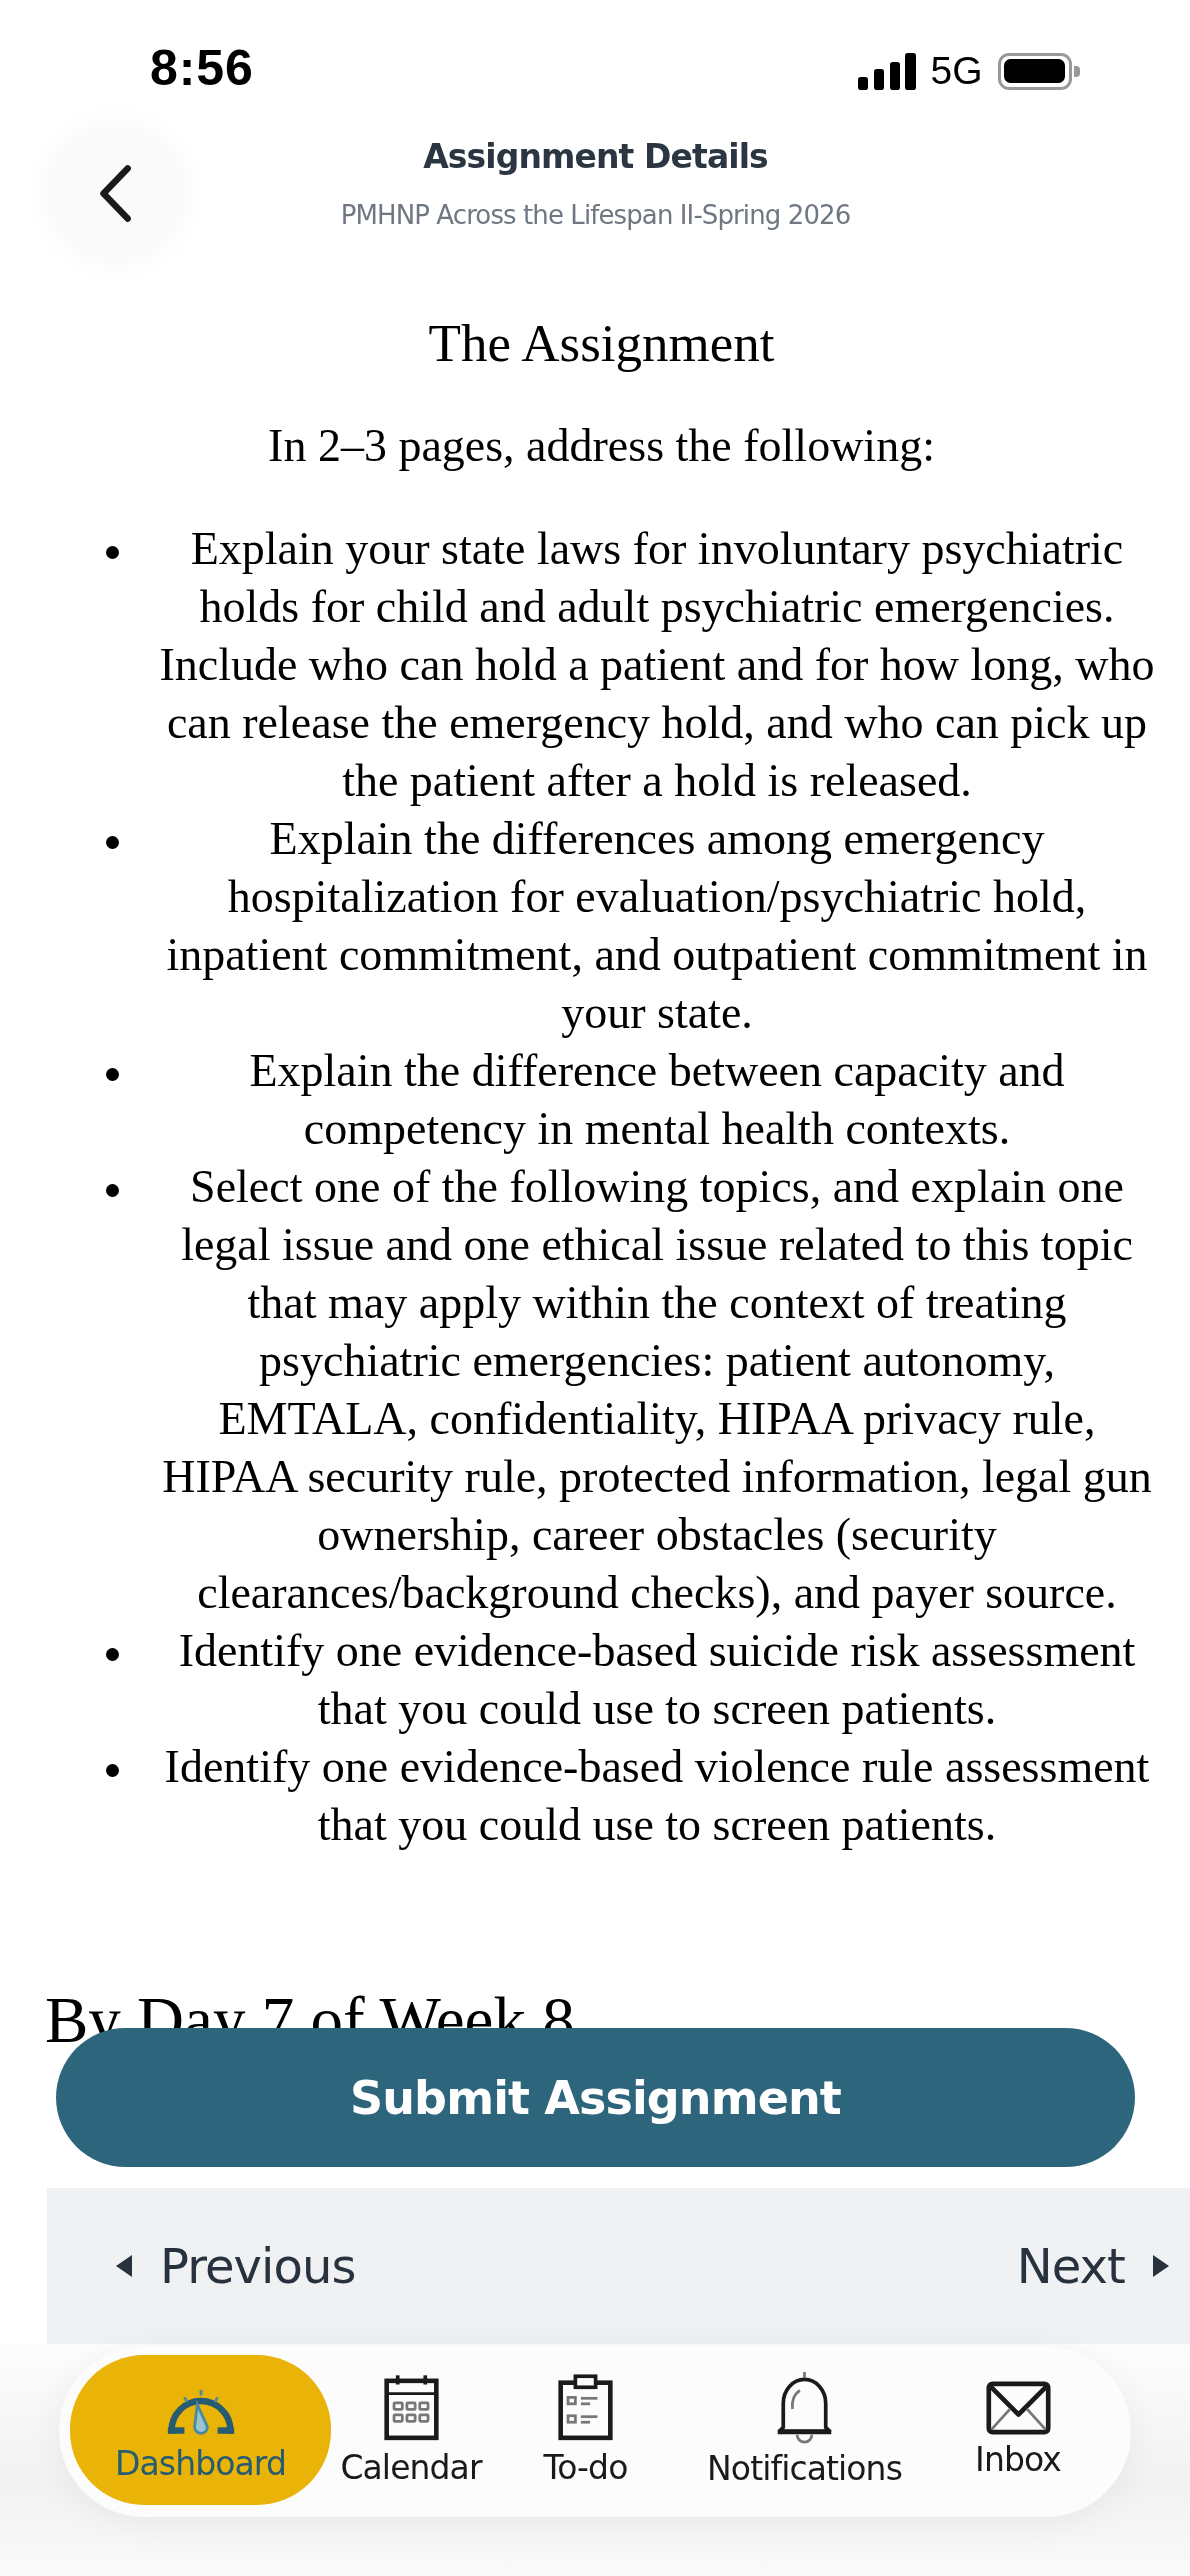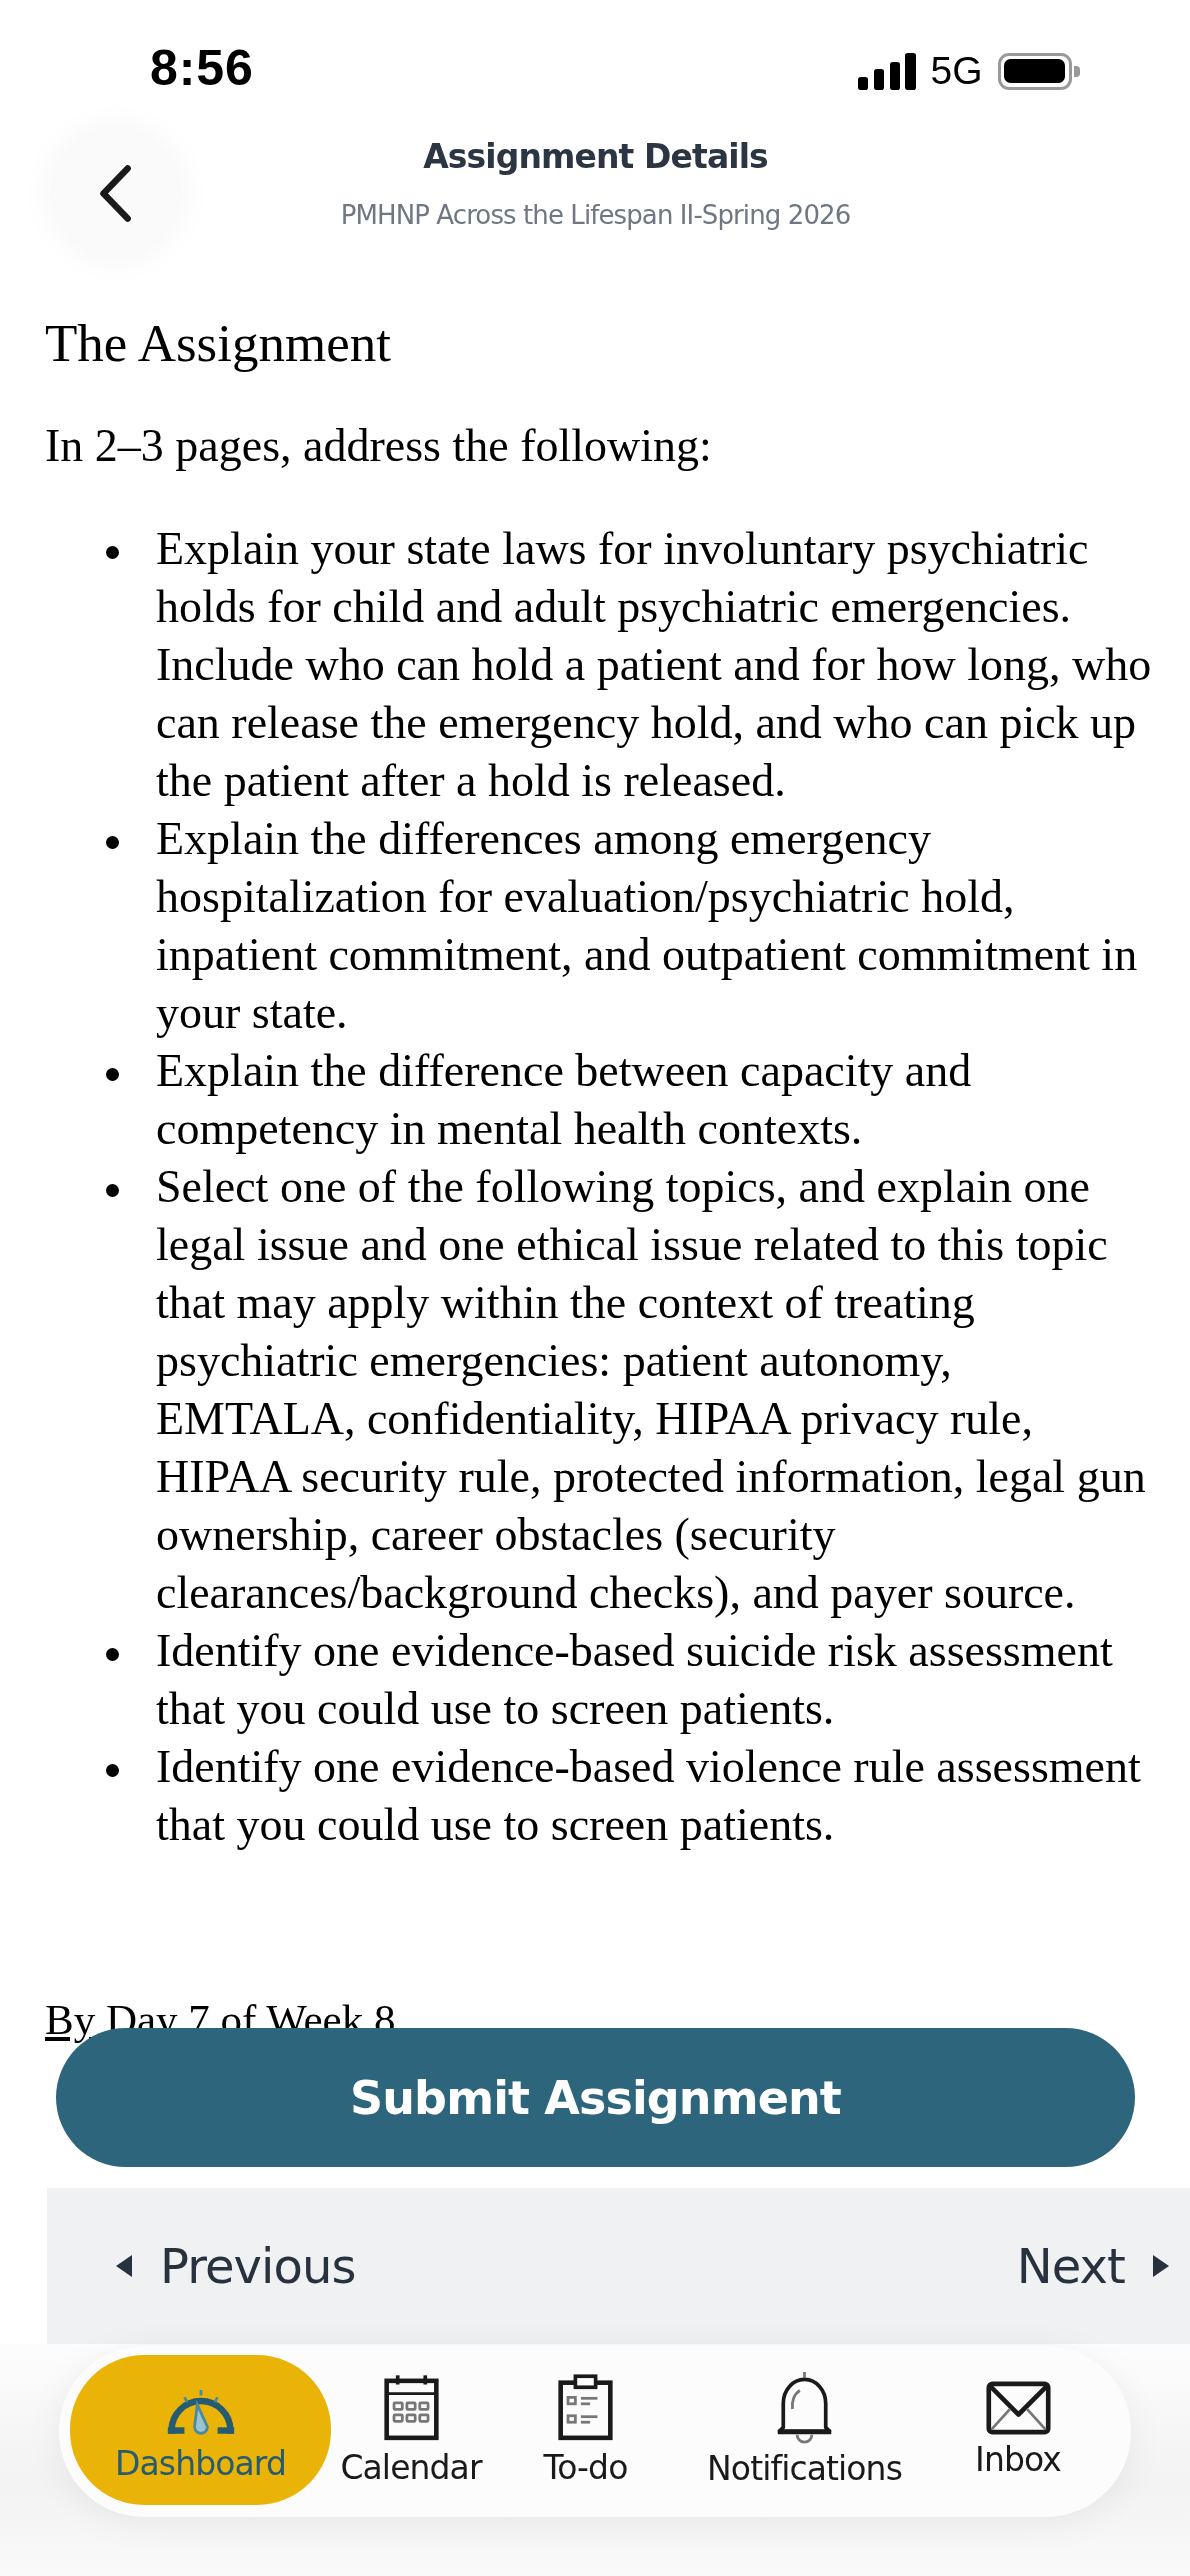--- a/index.html
+++ b/index.html
@@ -16,27 +16,27 @@
   .battery { position: relative; width: 74px; height: 37px; border: 3.7px solid #999; border-radius: 11px; padding: 3.7px; }
   .battery .fill { width: 100%; height: 100%; background: #000; border-radius: 6.5px; }
   .battery .nub { position: absolute; right: -11px; top: 10.2px; width: 5.6px; height: 11px; background: #999; border-radius: 0 3.7px 3.7px 0; }
 
   
   .back-btn { position: absolute; left: 54px; top: 131px; width: 124px; height: 124px; border-radius: 50%; background: #fafafa; box-shadow: 0 0 37px rgba(0,0,0,0.06); display: flex; align-items: center; justify-content: center; cursor: pointer; }
   .header-title { position: absolute; left: 0; width: 1191px; top: 137px; text-align: center; font-size: 33px; font-weight: 700; color: #2b3642; font-family: "DejaVu Sans", sans-serif; letter-spacing: -0.9px; }
   .header-sub { position: absolute; left: 0; width: 1191px; top: 200px; text-align: center; font-size: 26px; color: #6f7782; font-family: "DejaVu Sans", sans-serif; letter-spacing: -0.9px; }
 
   
-  .content { position: absolute; left: 45px; top: 306px; width: 1113px; font-family: "Liberation Serif", serif; color: #000; }
+  .content { position: absolute; left: 45px; top: 306px; width: 1113px; font-family: "Liberation Serif", serif; color: #000; text-align: center; }
   .content h2 { font-size: 53px; font-weight: 400; line-height: 74px; }
   .content .intro { font-size: 46px; line-height: 58px; margin-top: 37px; }
   .content ul { list-style: none; margin-top: 45px; }
   .content li { position: relative; padding-left: 111px; font-size: 46px; line-height: 58px; }
   .content li .bullet { position: absolute; left: 61px; top: 26px; width: 13px; height: 13px; border-radius: 50%; background: #000; }
-  .content .due { position: absolute; top: 1677px; left: 0; font-size: 43px; line-height: 74px; white-space: nowrap; text-decoration: underline; }
+  .content .due { position: absolute; top: 1677px; left: 0; font-size: 65px; line-height: 74px; white-space: nowrap; }
 
   
   .submit-btn { position: absolute; left: 56px; top: 2028px; width: 1079px; height: 139px; background: #2d667c; border-radius: 70px; color: #fff; font-size: 46px; font-weight: 700; display: flex; align-items: center; justify-content: center; font-family: "DejaVu Sans", sans-serif; letter-spacing: -0.9px; cursor: pointer; }
 
   
   .pager { position: absolute; left: 0; top: 2188px; width: 1191px; height: 156px; background: #f0f1f2; margin-left: 47px; }
   .pager-btn { position: absolute; top: 0; height: 156px; display: flex; align-items: center; gap: 28px; color: #27323e; font-size: 48px; font-family: "DejaVu Sans", sans-serif; letter-spacing: -0.9px; cursor: pointer; }
   .pager-prev { left: 69px; }
   .pager-next { right: 69px; }
   .tri-left { width: 0; height: 0; border-top: 11px solid transparent; border-bottom: 11px solid transparent; border-right: 16.7px solid #27323e; }

